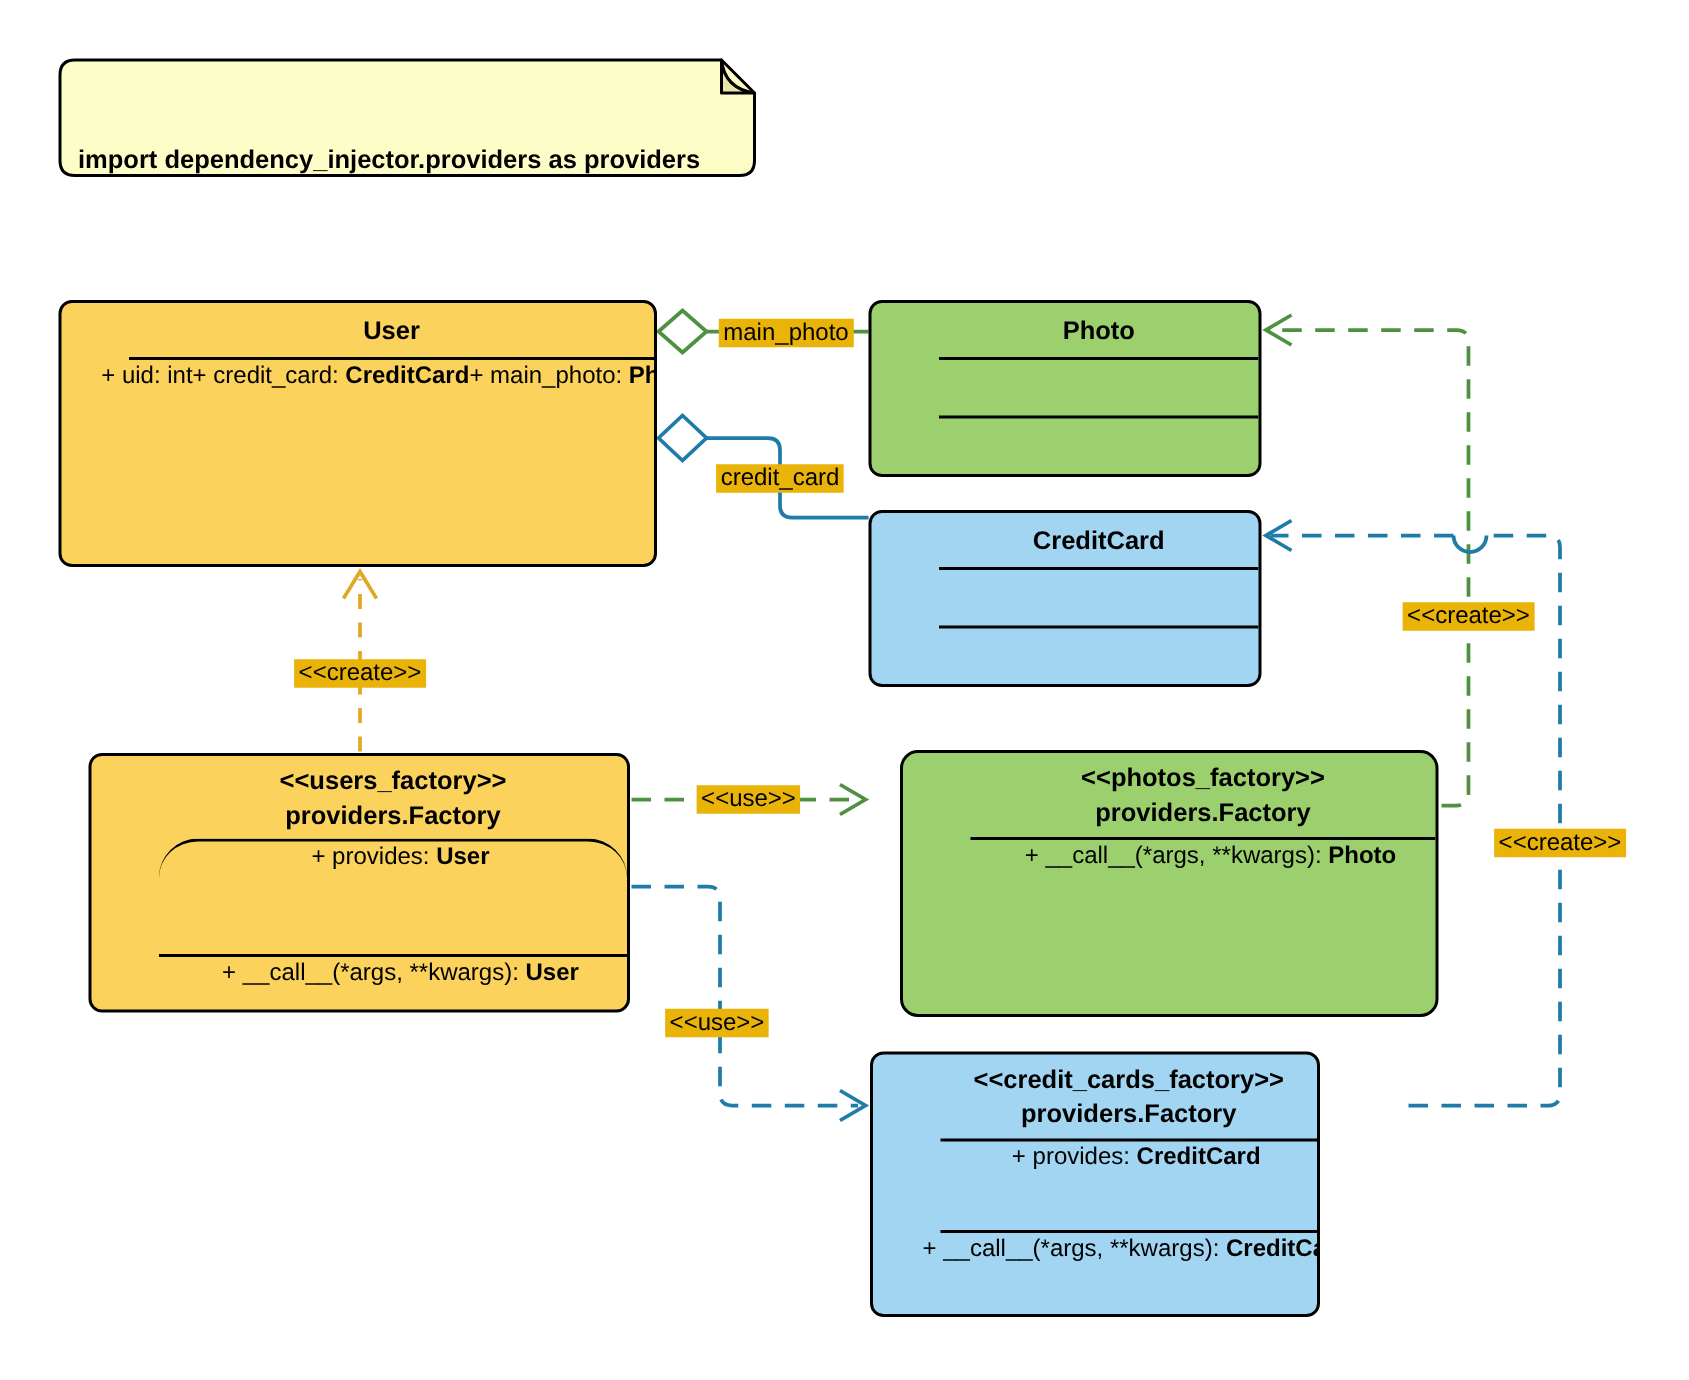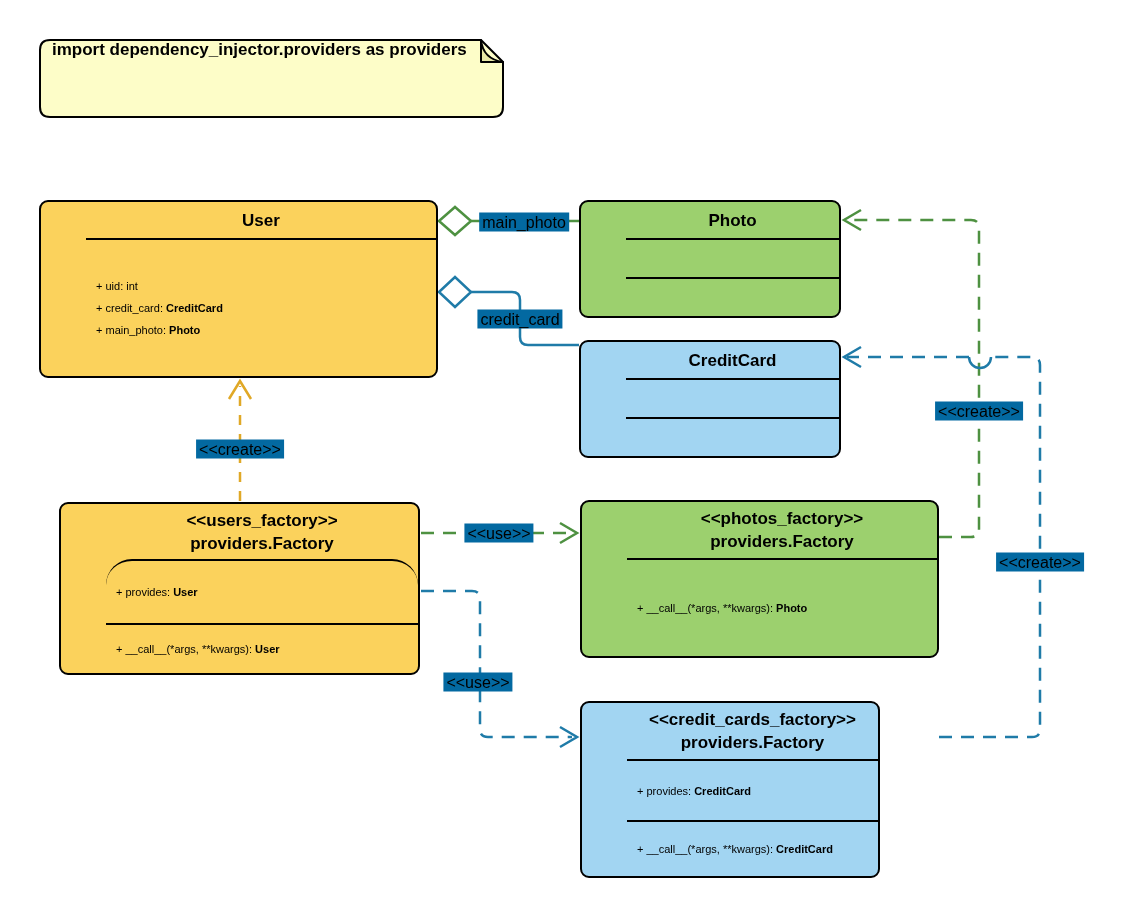--- a/index.html
+++ b/index.html
@@ -24,33 +24,33 @@
   }
   .fill-yellow{background:var(--class-yellow,#FBD25C);}
   .fill-green{background:var(--class-green,#9CD06E);}
   .fill-blue{background:var(--class-blue,#A2D5F2);}
   .uml-header{
     display:flex;flex-direction:column;align-items:center;justify-content:center;
     font-weight:bold;font-size:17px;line-height:23px;flex-shrink:0;text-align:center;
   }
   .uml-comp{
     border-top:2px solid #000;box-sizing:border-box;flex-shrink:0;
-    display:flex;flex-direction:column;justify-content:center;
-    padding-left:10px;font-size:11px;line-height:22px;
+    display:flex;flex-direction:row;justify-content:center;
+    padding-left:10px;font-size:16px;line-height:22px;
   }
   .uml-comp.grow{flex:1 1 auto;}
   .uml-line{white-space:nowrap;}
 
   .note-text{
-    position:absolute;z-index:3;display:flex;align-items:flex-start;
+    position:absolute;z-index:3;display:flex;align-items:flex-end;
     font-weight:bold;font-size:17px;white-space:nowrap;
   }
   .edge-label{
     position:absolute;z-index:3;transform:translate(-50%,-50%);
-    background:#0369a1;padding:0 3px;font-size:16px;line-height:19px;white-space:nowrap;text-align:right;
+    background:#eab308;padding:0 3px;font-size:16px;line-height:19px;white-space:nowrap;text-align:right;
   }
 </style>
 </head>
 <body>
 
 <div id="canvas">
 
   <svg class="overlay" width="1126" height="920" viewBox="0 0 1126 920">
 
     <path class="note-body" d="M 50 40 H 481 L 503 62 V 107 Q 503 117 493 117 H 50 Q 40 117 40 107 V 50 Q 40 40 50 40 Z"></path>
@@ -109,29 +109,29 @@
     </div>
     <div class="uml-comp grow"></div>
     <div class="uml-comp grow"></div>
   </div>
 
   <div class="uml-class fill-yellow" style="left:59px;top:502px;width:361px;height:173px;">
     <div class="uml-header" style="height:55px;">
       <span>&lt;&lt;users_factory&gt;&gt;</span>
       <span>providers.Factory</span>
     </div>
-    <div class="uml-comp" style="height:64px;border-radius:26px;">
+    <div class="uml-comp" style="height:77px;border-radius:26px;">
       <div class="uml-line"><span>+ provides: </span><b>User</b></div>
     </div>
     <div class="uml-comp grow">
       <div class="uml-line"><span>+ __call__(*args, **kwargs): </span><b>User</b></div>
     </div>
   </div>
 
-  <div class="uml-class fill-green" style="left:580px;top:500px;width:359px;height:158px;">
+  <div class="uml-class fill-green" style="left:600px;top:500px;width:359px;height:178px;border-radius:12px;">
     <div class="uml-header" style="height:56px;">
       <span>&lt;&lt;photos_factory&gt;&gt;</span>
       <span>providers.Factory</span>
     </div>
     <div class="uml-comp grow">
       <div class="uml-line"><span>+ __call__(*args, **kwargs): </span><b>Photo</b></div>
     </div>
   </div>
 
   <div class="uml-class fill-blue" style="left:580px;top:701px;width:300px;height:177px;">

